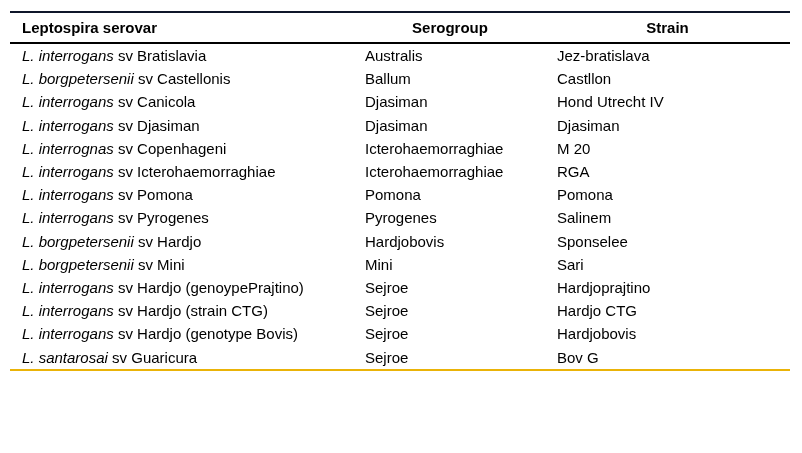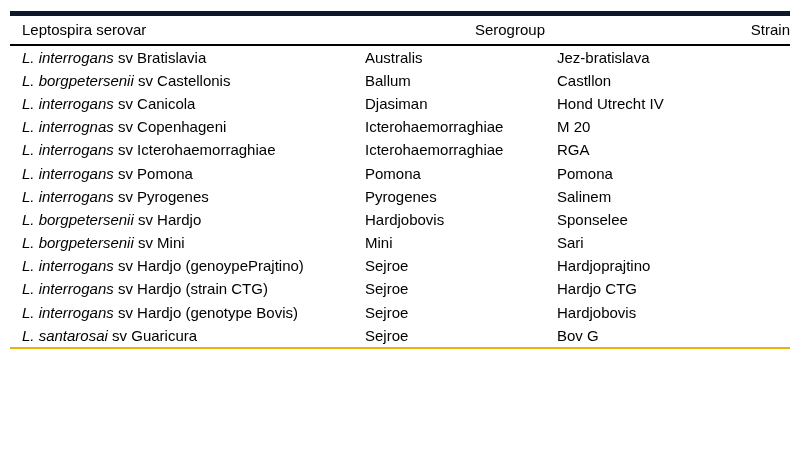--- a/index.html
+++ b/index.html
@@ -21,34 +21,34 @@
   table.serovar-table {
     border-collapse: collapse;
     width: 100%;
     table-layout: fixed;
     font-size: 15px;
   }
   table.serovar-table thead tr {
     height: 31px;
   }
   table.serovar-table th {
-    font-weight: normal;
+    font-weight: bold;
     font-size: 15px;
-    border-top: 5px solid #0f172a;
+    border-top: 2px solid #0f172a;
     border-bottom: 2.5px solid #000000;
     padding: 0;
     vertical-align: middle;
   }
   table.serovar-table th.col1 {
     text-align: left;
     padding-left: 12px;
   }
   table.serovar-table th.col2,
   table.serovar-table th.col3 {
-    text-align: right;
+    text-align: center;
   }
   table.serovar-table td {
     height: 23.2px;
     padding: 0;
     vertical-align: middle;
     text-align: left;
     white-space: nowrap;
     overflow: hidden;
   }
   table.serovar-table td.col1 { padding-left: 12px; }
@@ -87,20 +87,25 @@
         </tr>
         <tr>
           <td class="col1"><i class="species">L. borgpetersenii</i> sv Castellonis</td>
           <td class="col2">Ballum</td>
           <td class="col3">Castllon</td>
         </tr>
         <tr>
           <td class="col1"><i class="species">L. interrogans</i> sv Canicola</td>
           <td class="col2">Djasiman</td>
           <td class="col3">Hond Utrecht IV</td>
+        </tr>
+        <tr>
+          <td class="col1"><i class="species">L. interrogans</i> sv Djasiman</td>
+          <td class="col2">Djasiman</td>
+          <td class="col3">Djasiman</td>
         </tr>
         <tr>
           <td class="col1"><i class="species">L. interrognas</i> sv Copenhageni</td>
           <td class="col2">Icterohaemorraghiae</td>
           <td class="col3">M 20</td>
         </tr>
         <tr>
           <td class="col1"><i class="species">L. interrogans</i> sv Icterohaemorraghiae</td>
           <td class="col2">Icterohaemorraghiae</td>
           <td class="col3">RGA</td>

